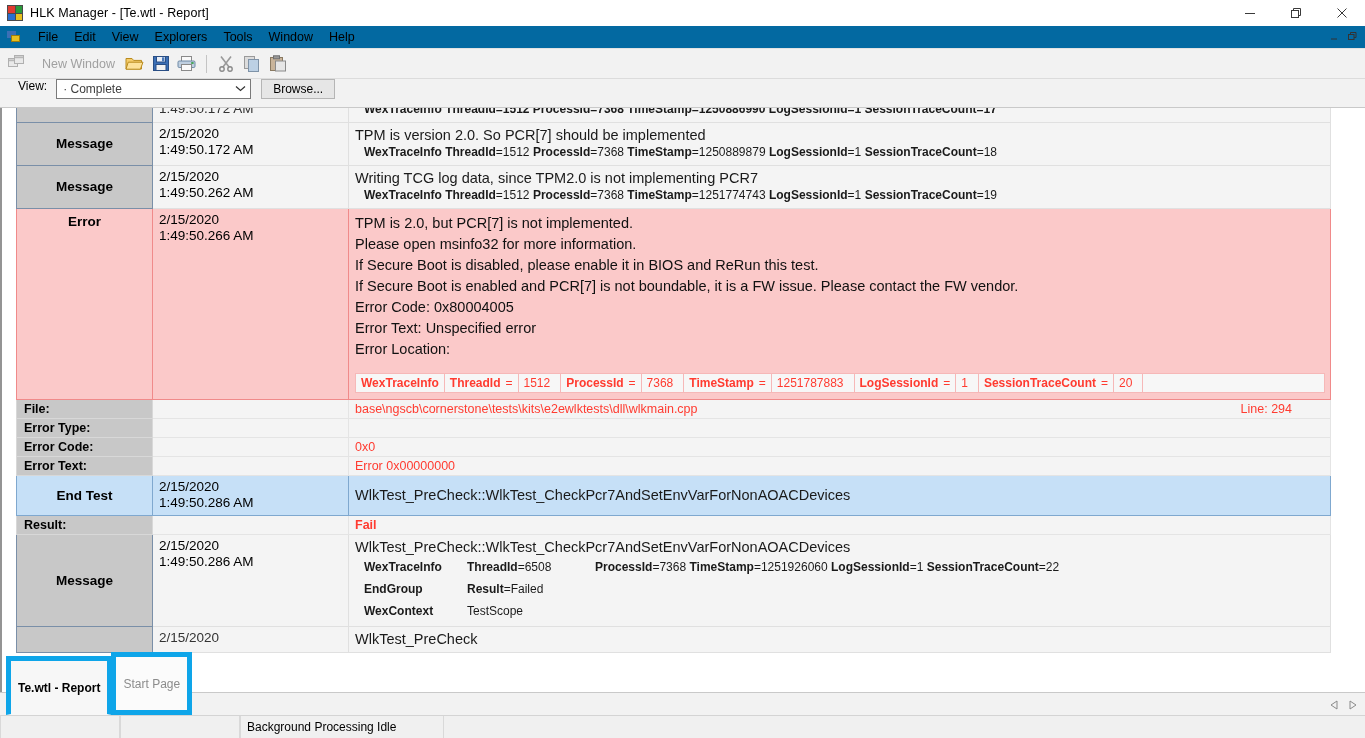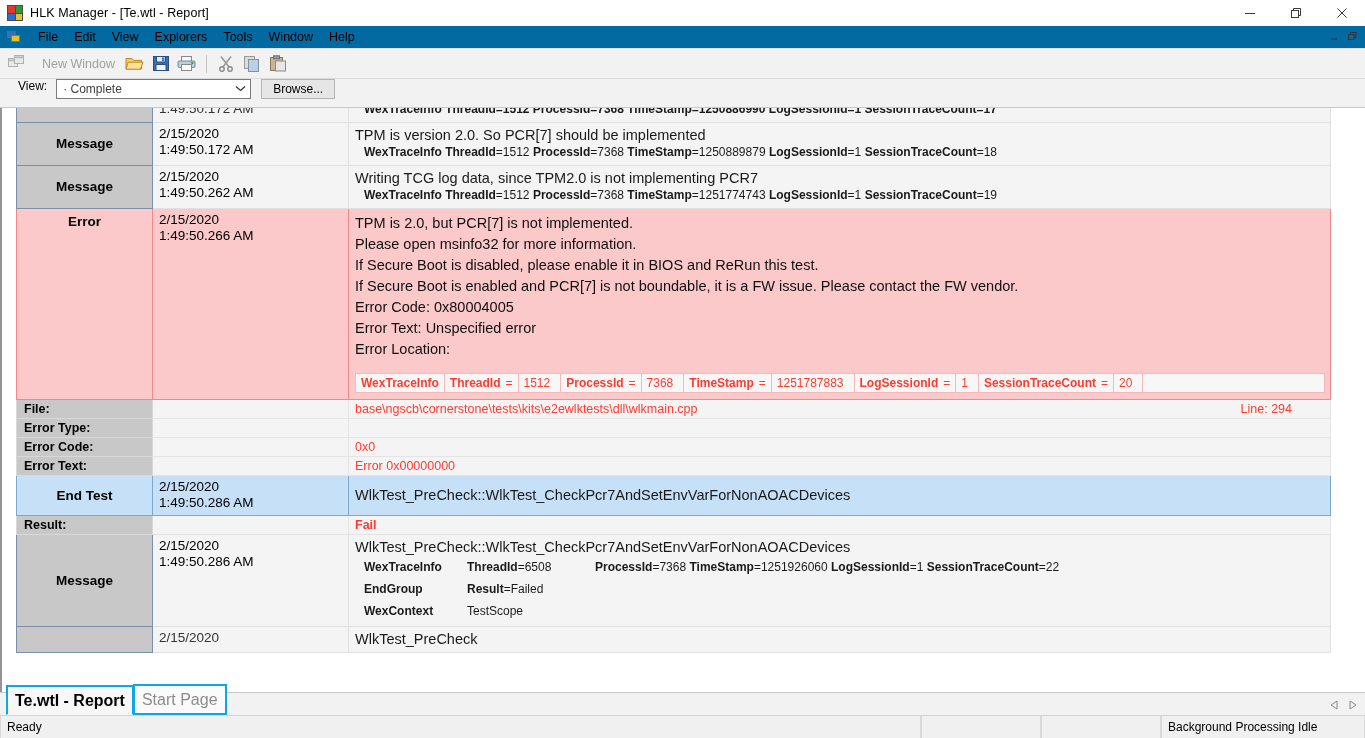--- a/index.html
+++ b/index.html
@@ -248,24 +248,24 @@
   
   .tabstrip {
     height: 22px; min-height: 22px;
     background: #f2f2f2;
     border-top: 1px solid #c9c9c9;
     display: flex; align-items: flex-end;
     padding-left: 6px;
     position: relative;
   }
   .tab {
-    height: 19px; padding: 4px 7px;
+    height: 19px; padding: 17px 7px;
     display: flex; align-items: center;
-    font-size: 16px;
-    border: 2px solid #0ea5e9;
+    font-size: 12px;
+    border: 5px solid #0ea5e9;
     background: #f2f2f2;
     margin-right: -1px;
   }
   .tab.active {
     background: #f7f7f7; font-weight: bold; color: #000;
     border-bottom: 1px solid #f7f7f7;
   }
   .tab.inactive { color: #8c8c8c; background: #fbfbfb; }
   .tab-caret { width: 10px; }
   .tab-arrows {
@@ -610,19 +610,18 @@
       </span>
       <span>
         <svg width="9" height="10" viewBox="0 0 9 10">
             <polygon points="2,1 2,9 8,5" fill="none" stroke="#8a8a8a" stroke-width="1"></polygon>
           </svg>
       </span>
     </div>
   </div>
 
   <div class="statusbar">
-    <div class="sb-cell sb-main">Ready</div>
     <div class="sb-cell sb-a"></div>
     <div class="sb-cell sb-b"></div>
     <div class="sb-cell sb-c">Background Processing Idle</div>
   </div>
 
 </div>
 
 </body></html>

